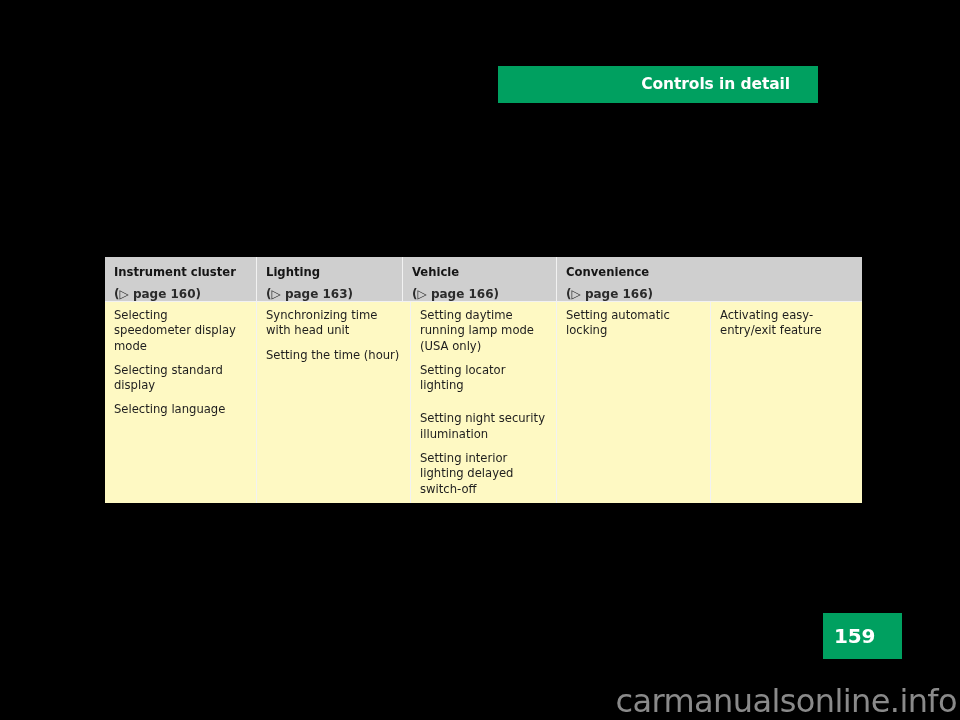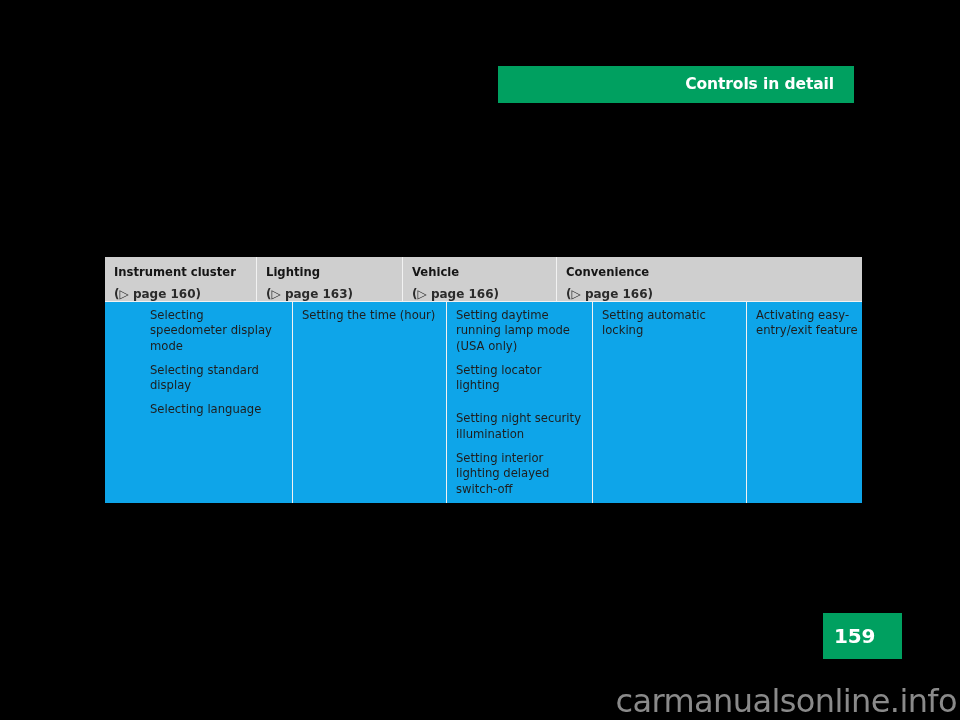--- a/index.html
+++ b/index.html
@@ -15,28 +15,28 @@
     overflow: hidden;
     font-family: "DejaVu Sans", "Liberation Sans", sans-serif;
     -webkit-font-smoothing: antialiased;
   }
 
   
   .section-banner {
     position: absolute;
     left: 498px;
     top: 66px;
-    width: 356px;
+    width: 320px;
     height: 37px;
     background: #00a060;
     display: flex;
     align-items: center;
     justify-content: flex-end;
     box-sizing: border-box;
-    padding-right: 20px;
+    padding-right: 28px;
   }
   .section-banner .banner-title {
     color: #ffffff;
     font-size: 15.5px;
     font-weight: bold;
     letter-spacing: -0.1px;
     line-height: 1;
     white-space: nowrap;
   }
 
@@ -58,24 +58,23 @@
     flex-direction: row;
     width: 100%;
     box-sizing: border-box;
   }
   .table-head-row {
     background: #cfcfcf;
     height: 44px;
     flex: 0 0 44px;
   }
   .table-body-row {
-    background: #0ea5e9;
+    background: #fef9c3;
     flex: 1 1 auto;
     border-top: 1.5px solid #f2f2f2;
-    padding-left: 36px;
   }
 
   .col {
     box-sizing: border-box;
     padding: 6px 9px 6px 9px;
     border-left: 1.5px solid #f2f2f2;
     overflow: hidden;
   }
   .col:first-child {
     border-left: none;
@@ -184,20 +183,21 @@
   <div class="table-body-row">
     <div class="col col-0">
       <ul class="cell-list">
           <li class="cell-item">Selecting speedometer display mode</li>
           <li class="cell-item">Selecting standard display</li>
           <li class="cell-item">Selecting language</li>
         </ul>
     </div>
     <div class="col col-1">
       <ul class="cell-list">
+          <li class="cell-item">Synchronizing time with head unit</li>
           <li class="cell-item">Setting the time (hour)</li>
         </ul>
     </div>
     <div class="col col-2">
       <ul class="cell-list">
           <li class="cell-item">Setting daytime running lamp mode (USA only)</li>
           <li class="cell-item">Setting locator lighting</li>
           <li class="cell-item spacer-before">Setting night security illumination</li>
           <li class="cell-item">Setting interior lighting delayed switch-off</li>
         </ul>

